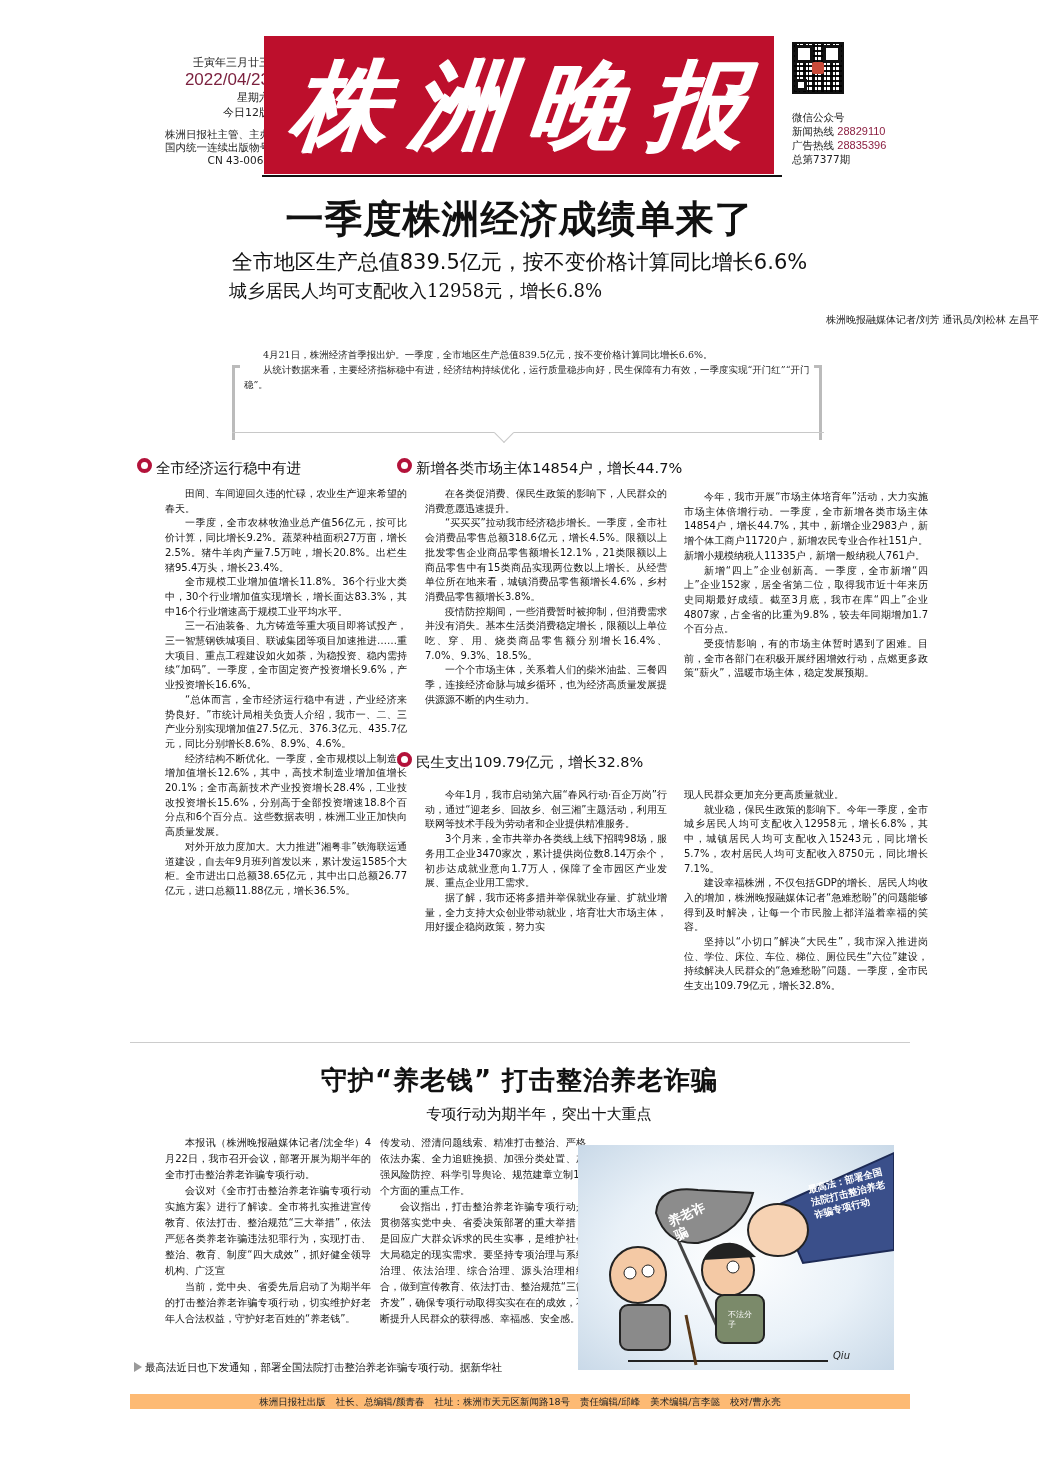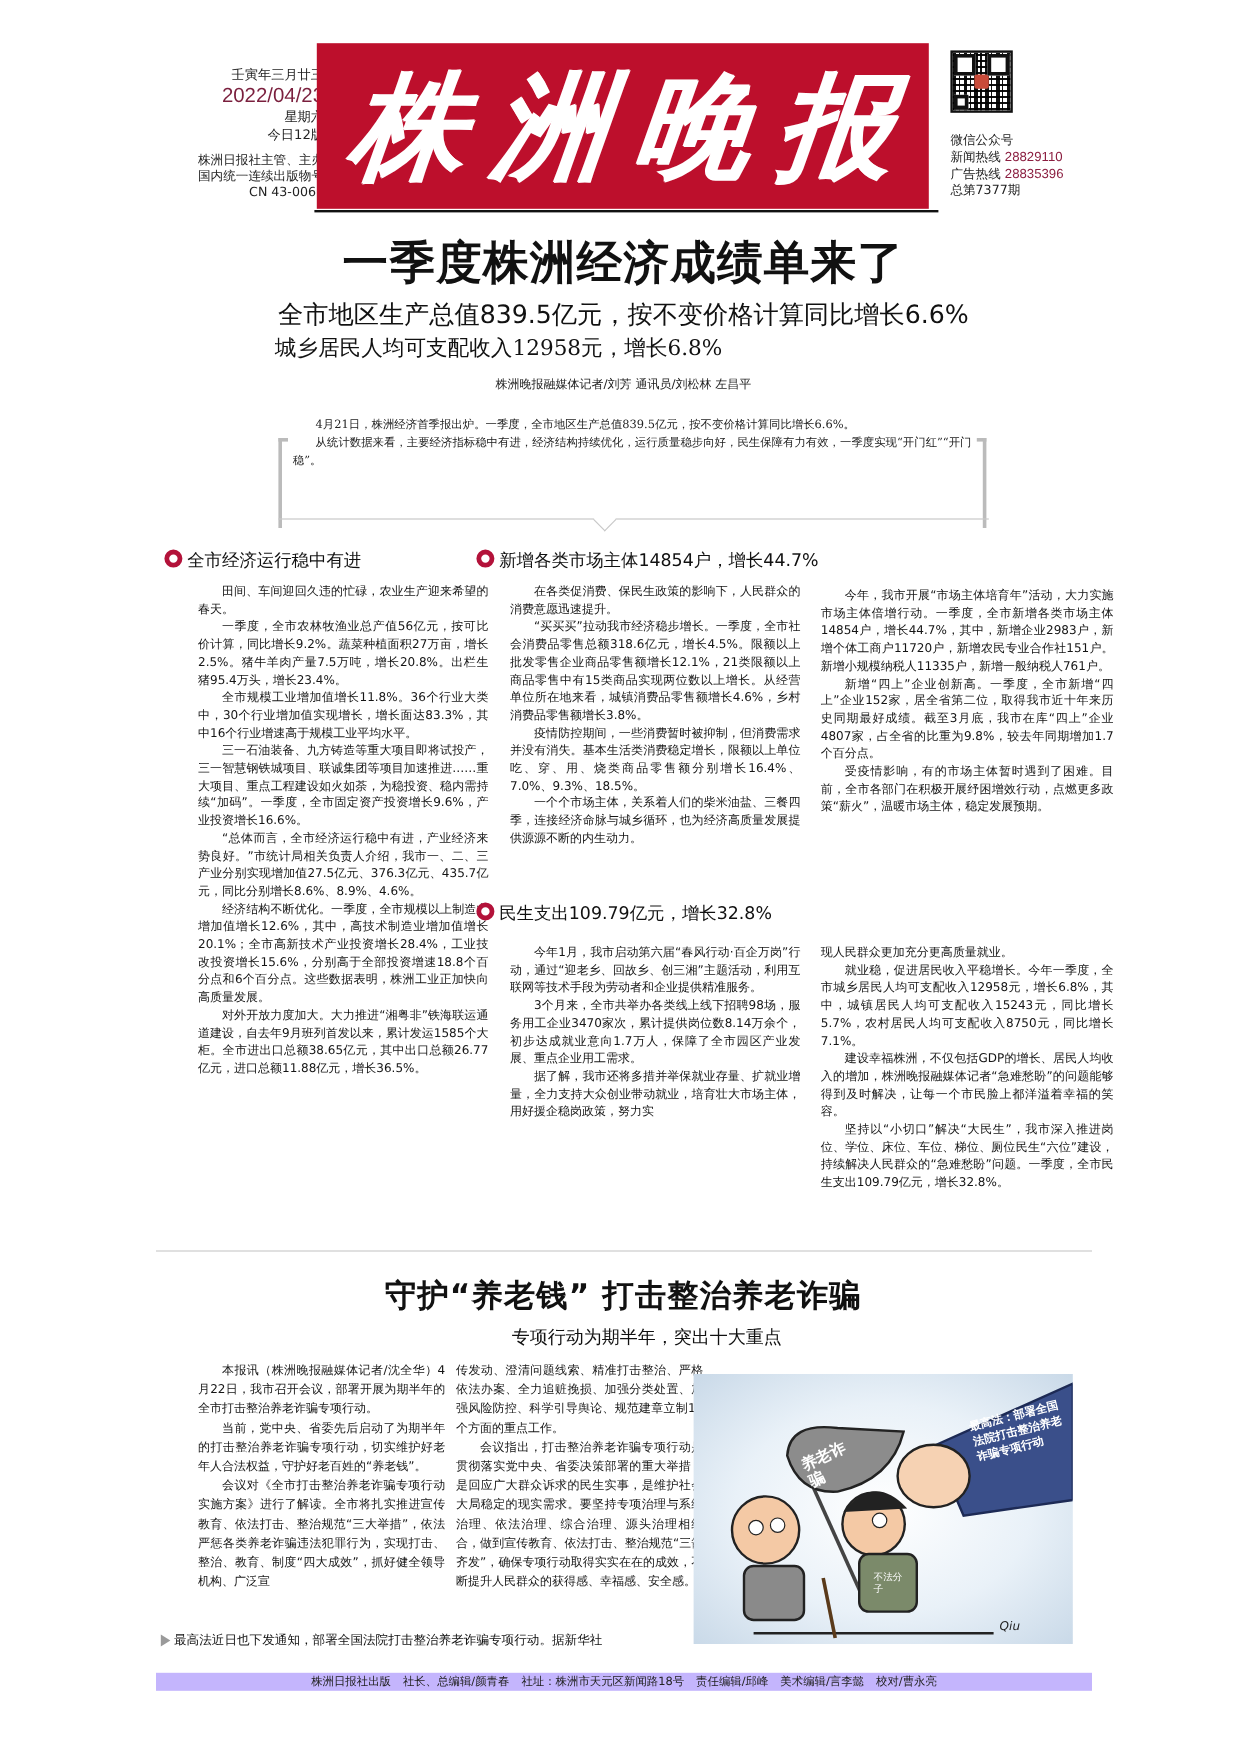--- a/index.html
+++ b/index.html
@@ -28,21 +28,21 @@
   .qr .qr-c { position: absolute; left: 1px; bottom: 1px; width: 12px; height: 12px; border: 3px solid #111; background: #fff; }
   .qr .qr-logo { position: absolute; left: 18px; top: 18px; width: 12px; height: 12px; background: #c94b3a; border-radius: 2px; }
 
   .contact { left: 792px; top: 110px; font-size: 10.5px; line-height: 14px; color: #222; }
   .contact .hot { color: #8b1e40; font-family: "Liberation Sans", sans-serif; font-size: 11px; margin-top: 48px; }
 
   
   .headline { left: 0; top: 196px; width: 1039px; text-align: center; font-size: 38px; font-weight: bold; letter-spacing: 1px; line-height: 46px; font-family: "DejaVu Sans", sans-serif; }
   .subhead1 { left: 0; top: 249px; width: 1039px; text-align: center; font-size: 21px; line-height: 26px; font-family: "DejaVu Sans", sans-serif; }
   .subhead2 { left: 0; top: 280px; width: 831px; text-align: center; font-size: 18px; line-height: 22px; font-family: "DejaVu Serif", serif; }
-  .byline { left: 0; top: 313px; width: 1039px; text-align: center; font-size: 10px; color: #222; }
+  .byline { left: 0; top: 313px; width: 1039px; text-align: right; font-size: 10px; color: #222; }
 
   
   .summary { left: 232px; top: 345px; width: 590px; height: 90px; font-size: 9.5px; line-height: 15px; color: #222; padding: 2px 12px 0 12px; font-family: "DejaVu Serif", serif; }
   .summary p { text-indent: 2em; }
   .summary .bracket-l { position: absolute; left: 0; top: 20px; width: 8px; height: 75px; border-left: 3px solid #bbb; border-top: 3px solid #bbb; }
   .summary .bracket-r { position: absolute; right: 0; top: 20px; width: 8px; height: 75px; border-right: 3px solid #bbb; border-top: 3px solid #bbb; }
   .summary-line { left: 232px; top: 432px; width: 592px; height: 1px; border-top: 1px solid #c8c8c8; }
   .summary-caret { left: 497px; top: 426px; width: 14px; height: 14px; background: #fff; border-right: 1px solid #c8c8c8; border-bottom: 1px solid #c8c8c8; transform: rotate(45deg); }
 
   
@@ -71,21 +71,21 @@
   .col7 { left: 352px; top: 1135px; width: 206px; font-size: 10px; line-height: 16px; }
   .col6 p, .col7 p { text-indent: 2em; }
   .col7 p.cont { text-indent: 0; }
   .note { left: 134px; top: 1359px; width: 520px; font-size: 10.5px; line-height: 16px; display: flex; align-items: center; }
   .note .tri { width: 0; height: 0; border-top: 5px solid transparent; border-bottom: 5px solid transparent; border-left: 8px solid #9a9a9a; margin-right: 3px; }
 
   
   .cartoon { left: 578px; top: 1145px; width: 316px; height: 225px; background: radial-gradient(ellipse at 50% 50%, #ffffff 0%, #e9f1f8 55%, #c9d9e8 100%); overflow: hidden; }
 
   
-  .footer { left: 130px; top: 1394px; width: 780px; height: 15px; background: #c4b5fd; font-size: 9.5px; line-height: 15px; color: #222; display: flex; justify-content: center; gap: 10px; }
+  .footer { left: 130px; top: 1394px; width: 780px; height: 15px; background: #fdba74; font-size: 9.5px; line-height: 15px; color: #222; display: flex; justify-content: center; gap: 10px; }
 </style>
 </head>
 <body>
 
 <div class="abs date-block">
   <div class="lunar">壬寅年三月廿三</div>
   <div class="date">2022/04/23</div>
   <div>星期六</div>
   <div>今日12版</div>
   <div class="pub">
@@ -162,34 +162,34 @@
   <span class="sec-icon"></span>
   <span>民生支出109.79亿元，增长32.8%</span>
 </div>
 <div class="abs col col4">
   <p>今年1月，我市启动第六届“春风行动·百企万岗”行动，通过“迎老乡、回故乡、创三湘”主题活动，利用互联网等技术手段为劳动者和企业提供精准服务。</p>
   <p>3个月来，全市共举办各类线上线下招聘98场，服务用工企业3470家次，累计提供岗位数8.14万余个，初步达成就业意向1.7万人，保障了全市园区产业发展、重点企业用工需求。</p>
   <p>据了解，我市还将多措并举保就业存量、扩就业增量，全力支持大众创业带动就业，培育壮大市场主体，用好援企稳岗政策，努力实</p>
 </div>
 <div class="abs col col5">
   <p style="text-indent:0">现人民群众更加充分更高质量就业。</p>
-  <p>就业稳，促进居民收入平稳增长。今年一季度，全市城乡居民人均可支配收入12958元，增长6.8%，其中，城镇居民人均可支配收入15243元，同比增长5.7%，农村居民人均可支配收入8750元，同比增长7.1%。</p>
+  <p>就业稳，保民生政策的影响下。今年一季度，全市城乡居民人均可支配收入12958元，增长6.8%，其中，城镇居民人均可支配收入15243元，同比增长5.7%，农村居民人均可支配收入8750元，同比增长7.1%。</p>
   <p>建设幸福株洲，不仅包括GDP的增长、居民人均收入的增加，株洲晚报融媒体记者“急难愁盼”的问题能够得到及时解决，让每一个市民脸上都洋溢着幸福的笑容。</p>
   <p>坚持以“小切口”解决“大民生”，我市深入推进岗位、学位、床位、车位、梯位、厕位民生“六位”建设，持续解决人民群众的“急难愁盼”问题。一季度，全市民生支出109.79亿元，增长32.8%。</p>
 </div>
 
 <div class="abs divider-mid"></div>
 
 <h2 class="abs headline2">守护“养老钱” 打击整治养老诈骗</h2>
 <div class="abs subhead3">专项行动为期半年，突出十大重点</div>
 
 <div class="abs col col6">
   <p>本报讯（株洲晚报融媒体记者/沈全华）4月22日，我市召开会议，部署开展为期半年的全市打击整治养老诈骗专项行动。</p>
+  <p>会议对《全市打击整治养老诈骗专项行动实施方案》进行了解读。全市将扎实推进宣传教育、依法打击、整治规范“三大举措”，依法严惩各类养老诈骗违法犯罪行为，实现打击、整治、教育、制度“四大成效”，抓好健全领导机构、广泛宣</p>
   <p>当前，党中央、省委先后启动了为期半年的打击整治养老诈骗专项行动，切实维护好老年人合法权益，守护好老百姓的“养老钱”。</p>
-  <p>会议对《全市打击整治养老诈骗专项行动实施方案》进行了解读。全市将扎实推进宣传教育、依法打击、整治规范“三大举措”，依法严惩各类养老诈骗违法犯罪行为，实现打击、整治、教育、制度“四大成效”，抓好健全领导机构、广泛宣</p>
 </div>
 <div class="abs col col7">
   <p class="cont">传发动、澄清问题线索、精准打击整治、严格依法办案、全力追赃挽损、加强分类处置、加强风险防控、科学引导舆论、规范建章立制10个方面的重点工作。</p>
   <p>会议指出，打击整治养老诈骗专项行动是贯彻落实党中央、省委决策部署的重大举措，是回应广大群众诉求的民生实事，是维护社会大局稳定的现实需求。要坚持专项治理与系统治理、依法治理、综合治理、源头治理相结合，做到宣传教育、依法打击、整治规范“三箭齐发”，确保专项行动取得实实在在的成效，不断提升人民群众的获得感、幸福感、安全感。</p>
 </div>
 
 <div class="abs note">
   <span class="tri"></span>
   <span>最高法近日也下发通知，部署全国法院打击整治养老诈骗专项行动。据新华社</span>
 </div>

